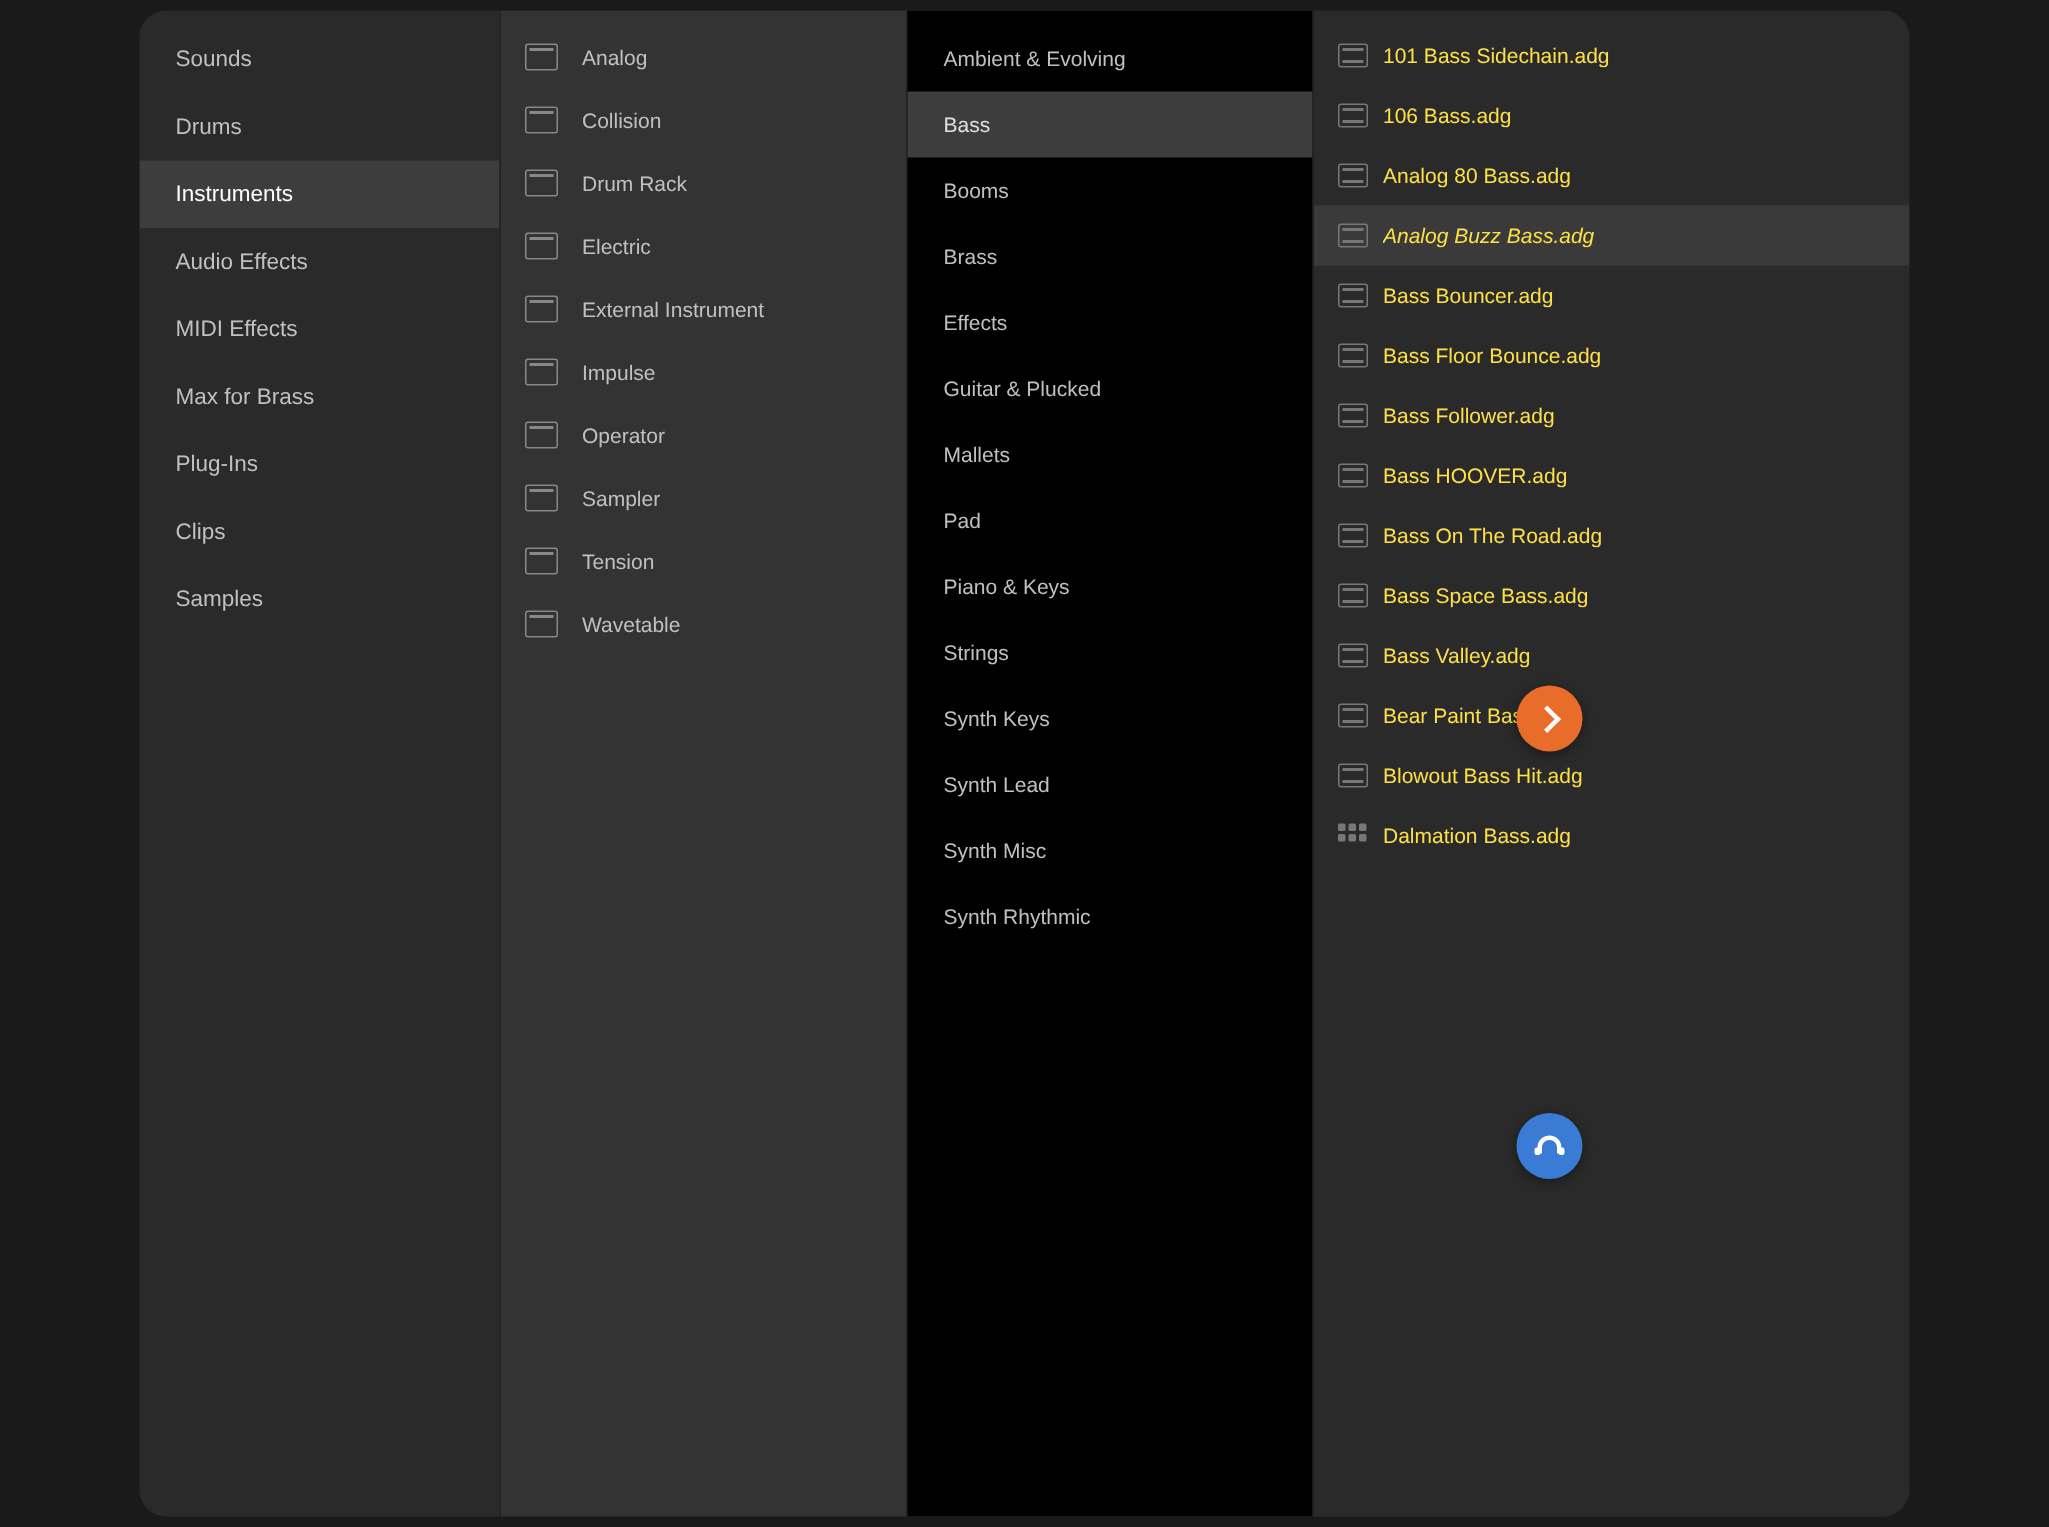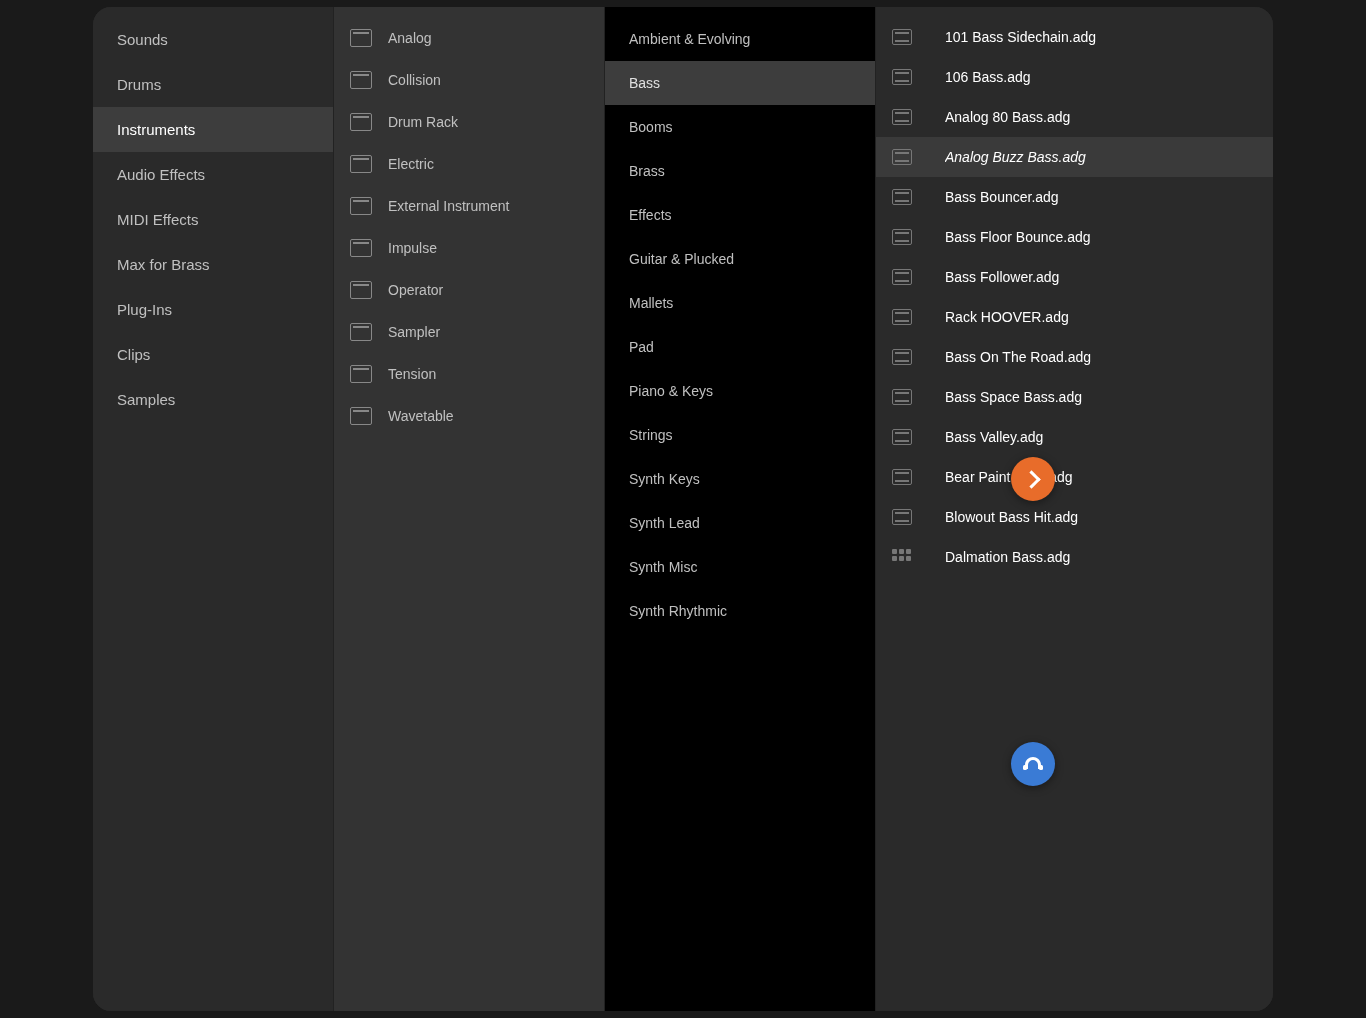--- a/index.html
+++ b/index.html
@@ -164,22 +164,21 @@
       bottom: 2px;
       left: 2px;
       right: 2px;
       height: 2px;
       background: #777;
     }
 
     .file-name {
       overflow: hidden;
       text-overflow: ellipsis;
-      color: #ffffff;
-      margin-left: 23px;
+      color: #fde047;
     }
 
     
     .arrow-btn {
       position: absolute;
       width: 44px;
       height: 44px;
       border-radius: 50%;
       background: #e86c2a;
       display: flex;
@@ -354,21 +353,21 @@
       <div class="file-item">
         <div class="file-icon"></div>
         <span class="file-name">Bass Floor Bounce.adg</span>
       </div>
       <div class="file-item">
         <div class="file-icon"></div>
         <span class="file-name">Bass Follower.adg</span>
       </div>
       <div class="file-item">
         <div class="file-icon"></div>
-        <span class="file-name">Rack HOOVER.adg</span>
+        <span class="file-name">Bass HOOVER.adg</span>
       </div>
       <div class="file-item">
         <div class="file-icon"></div>
         <span class="file-name">Bass On The Road.adg</span>
       </div>
       <div class="file-item">
         <div class="file-icon"></div>
         <span class="file-name">Bass Space Bass.adg</span>
       </div>
       <div class="file-item">

